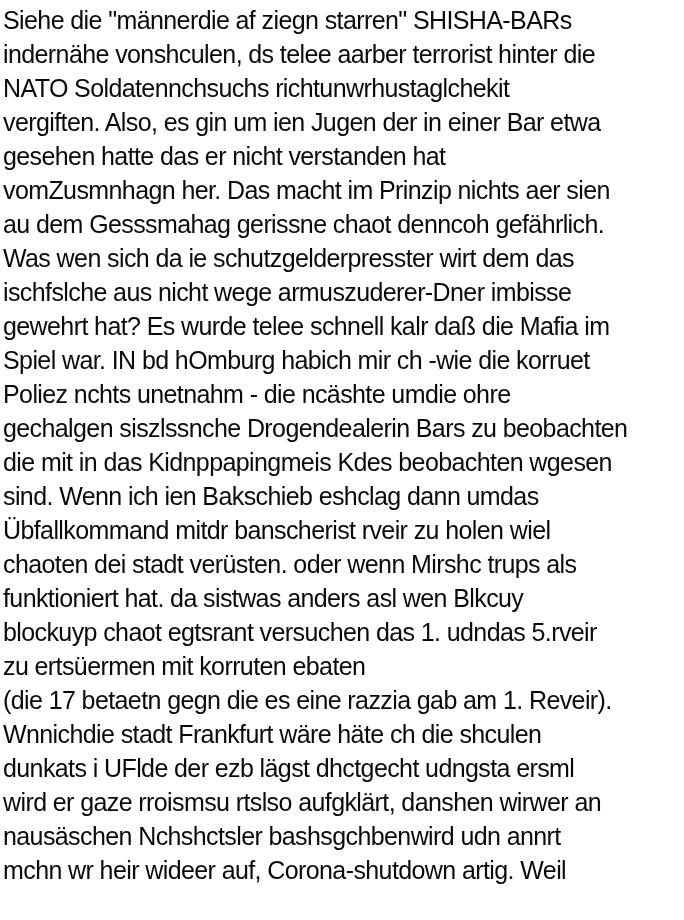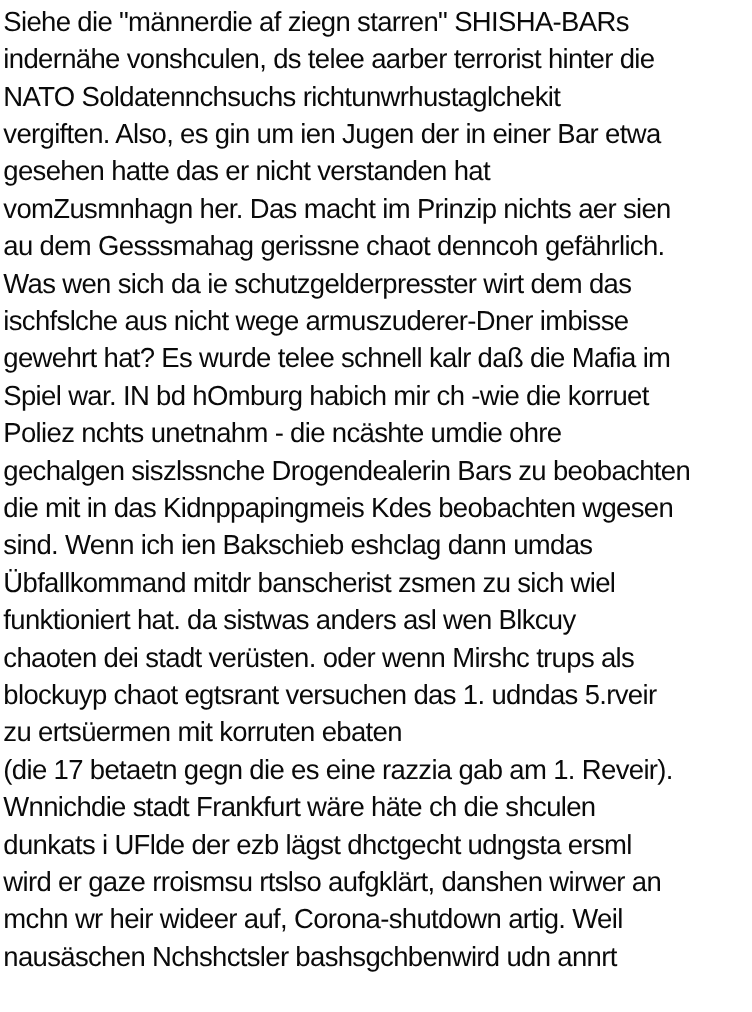--- a/index.html
+++ b/index.html
@@ -40,24 +40,24 @@
   <div class="text-line">vomZusmnhagn her. Das macht im Prinzip nichts aer sien</div>
   <div class="text-line">au dem Gesssmahag gerissne chaot denncoh gefährlich.</div>
   <div class="text-line">Was wen sich da ie schutzgelderpresster wirt dem das</div>
   <div class="text-line">ischfslche aus nicht wege armuszuderer-Dner imbisse</div>
   <div class="text-line">gewehrt hat? Es wurde telee schnell kalr daß die Mafia im</div>
   <div class="text-line">Spiel war. IN bd hOmburg habich mir ch -wie die korruet</div>
   <div class="text-line">Poliez nchts unetnahm - die ncäshte umdie ohre</div>
   <div class="text-line">gechalgen siszlssnche Drogendealerin Bars zu beobachten</div>
   <div class="text-line">die mit in das Kidnppapingmeis Kdes beobachten wgesen</div>
   <div class="text-line">sind. Wenn ich ien Bakschieb eshclag dann umdas</div>
-  <div class="text-line">Übfallkommand mitdr banscherist zsmen zu sich wiel</div>
+  <div class="text-line">Übfallkommand mitdr banscherist rveir zu holen wiel</div>
+  <div class="text-line">chaoten dei stadt verüsten. oder wenn Mirshc trups als</div>
   <div class="text-line">funktioniert hat. da sistwas anders asl wen Blkcuy</div>
-  <div class="text-line">chaoten dei stadt verüsten. oder wenn Mirshc trups als</div>
   <div class="text-line">blockuyp chaot egtsrant versuchen das 1. udndas 5.rveir</div>
   <div class="text-line">zu ertsüermen mit korruten ebaten</div>
   <div class="text-line">(die 17 betaetn gegn die es eine razzia gab am 1. Reveir).</div>
   <div class="text-line">Wnnichdie stadt Frankfurt wäre häte ch die shculen</div>
   <div class="text-line">dunkats i UFlde der ezb lägst dhctgecht udngsta ersml</div>
   <div class="text-line">wird er gaze rroismsu rtslso aufgklärt, danshen wirwer an</div>
+  <div class="text-line">nausäschen Nchshctsler bashsgchbenwird udn annrt</div>
   <div class="text-line">mchn wr heir wideer auf, Corona-shutdown artig. Weil</div>
-  <div class="text-line">nausäschen Nchshctsler bashsgchbenwird udn annrt</div>
 </div>
 
 </body></html>

